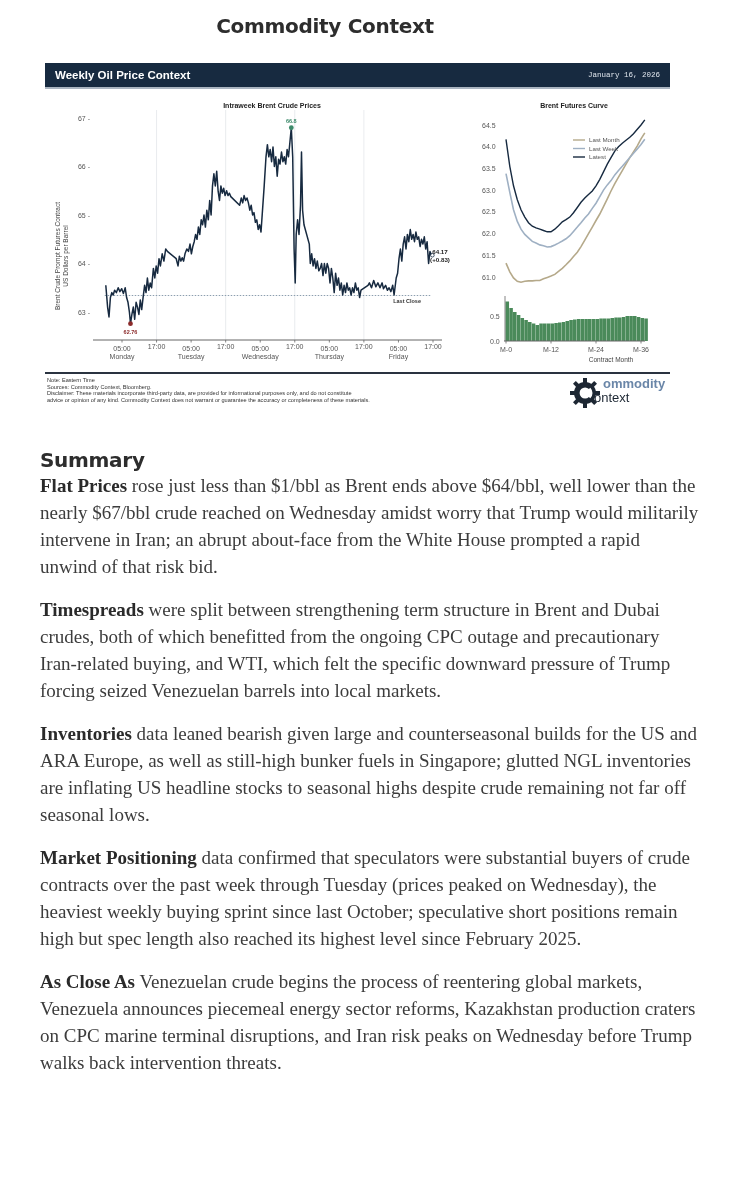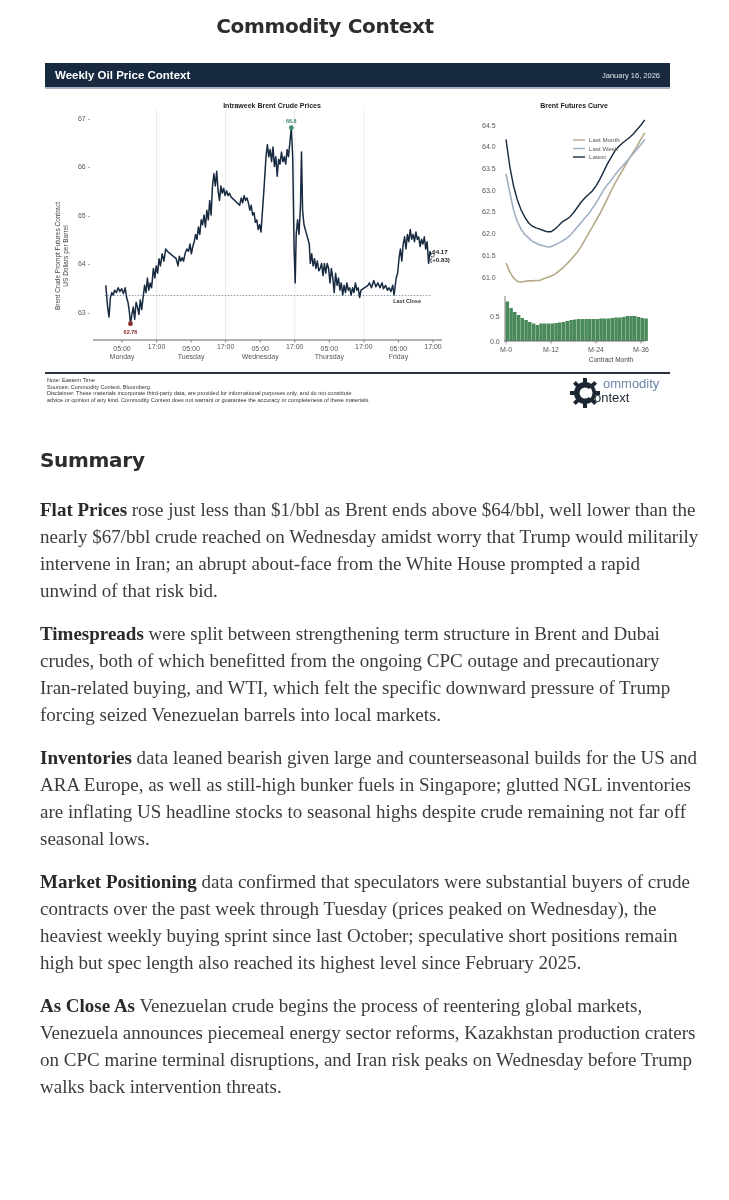--- a/index.html
+++ b/index.html
@@ -5,31 +5,31 @@
   * { box-sizing: border-box; margin: 0; padding: 0; }
   html, body { width: 729px; height: 1200px; background: #ffffff; overflow: hidden; }
   body { font-family: "Liberation Serif", serif; color: #3a3a3a; position: relative; }
   .site-title { position: absolute; top: 14px; left: 0; width: 650px; text-align: center;
     font-family: "DejaVu Sans", sans-serif; font-weight: bold; font-size: 20px; color: #2d2d2d; letter-spacing: -0.3px; }
   .card { position: absolute; left: 40px; top: 60px; width: 640px; height: 356px; background: #fff; }
   .card-header { position: absolute; left: 5px; top: 3px; width: 625px; height: 26px; background: #172a40;
     border-bottom: 2px solid #aab4c0; padding-left: 8px; }
   .card-header .h-title { position: absolute; left: 10px; top: 6px; font-family: "Liberation Sans", sans-serif;
     font-weight: bold; font-size: 11.5px; color: #fff; }
-  .card-header .h-date { position: absolute; right: 10px; top: 8px; font-family: Liberation Sans, sans-serif;
+  .card-header .h-date { position: absolute; right: 10px; top: 8px; font-family: Liberation Mono, monospace;
     font-size: 7.5px; color: #dfe5ec; }
   svg text { font-family: "Liberation Sans", sans-serif; }
   .footer-rule { position: absolute; left: 5px; top: 312px; width: 625px; height: 2px; background: #2a3340; }
   .notes { position: absolute; left: 7px; top: 317px; font-family: "Liberation Sans", sans-serif; font-size: 5.6px;
     color: #333; line-height: 6.5px; width: 480px; }
   .logo { position: absolute; left: 528px; top: 316px; width: 100px; height: 34px; }
-  .logo .l1 { position: absolute; left: 35px; top: 0px; font-family: "Liberation Sans", sans-serif; font-size: 13px; color: #6a86a8; }
+  .logo .l1 { position: absolute; left: 35px; top: 0px; font-family: "Liberation Sans", sans-serif; font-size: 13px; color: #6a86a8; font-weight: bold; }
   .logo .l2 { position: absolute; left: 26px; top: 14px; font-family: "Liberation Sans", sans-serif; font-size: 13px; color: #1d2733; }
   .summary { position: absolute; left: 40px; top: 448px; width: 660px; }
-  .summary h2 { font-family: "DejaVu Sans", sans-serif; font-weight: bold; font-size: 20px; color: #2d2d2d; margin-bottom: 24px; letter-spacing: -0.3px; }
+  .summary h2 { font-family: "DejaVu Sans", sans-serif; font-weight: bold; font-size: 20px; color: #2d2d2d; margin-bottom: 0; letter-spacing: -0.3px; }
   .summary p { font-family: "Liberation Serif", serif; font-size: 19px; line-height: 27px; color: #3c3c3c; margin-bottom: 16px; }
   .summary p b { color: #2a2a2a; }
 </style>
 </head>
 <body>
 
 <div class="site-title">Commodity Context</div>
 
 <div class="card">
   <div class="card-header">

